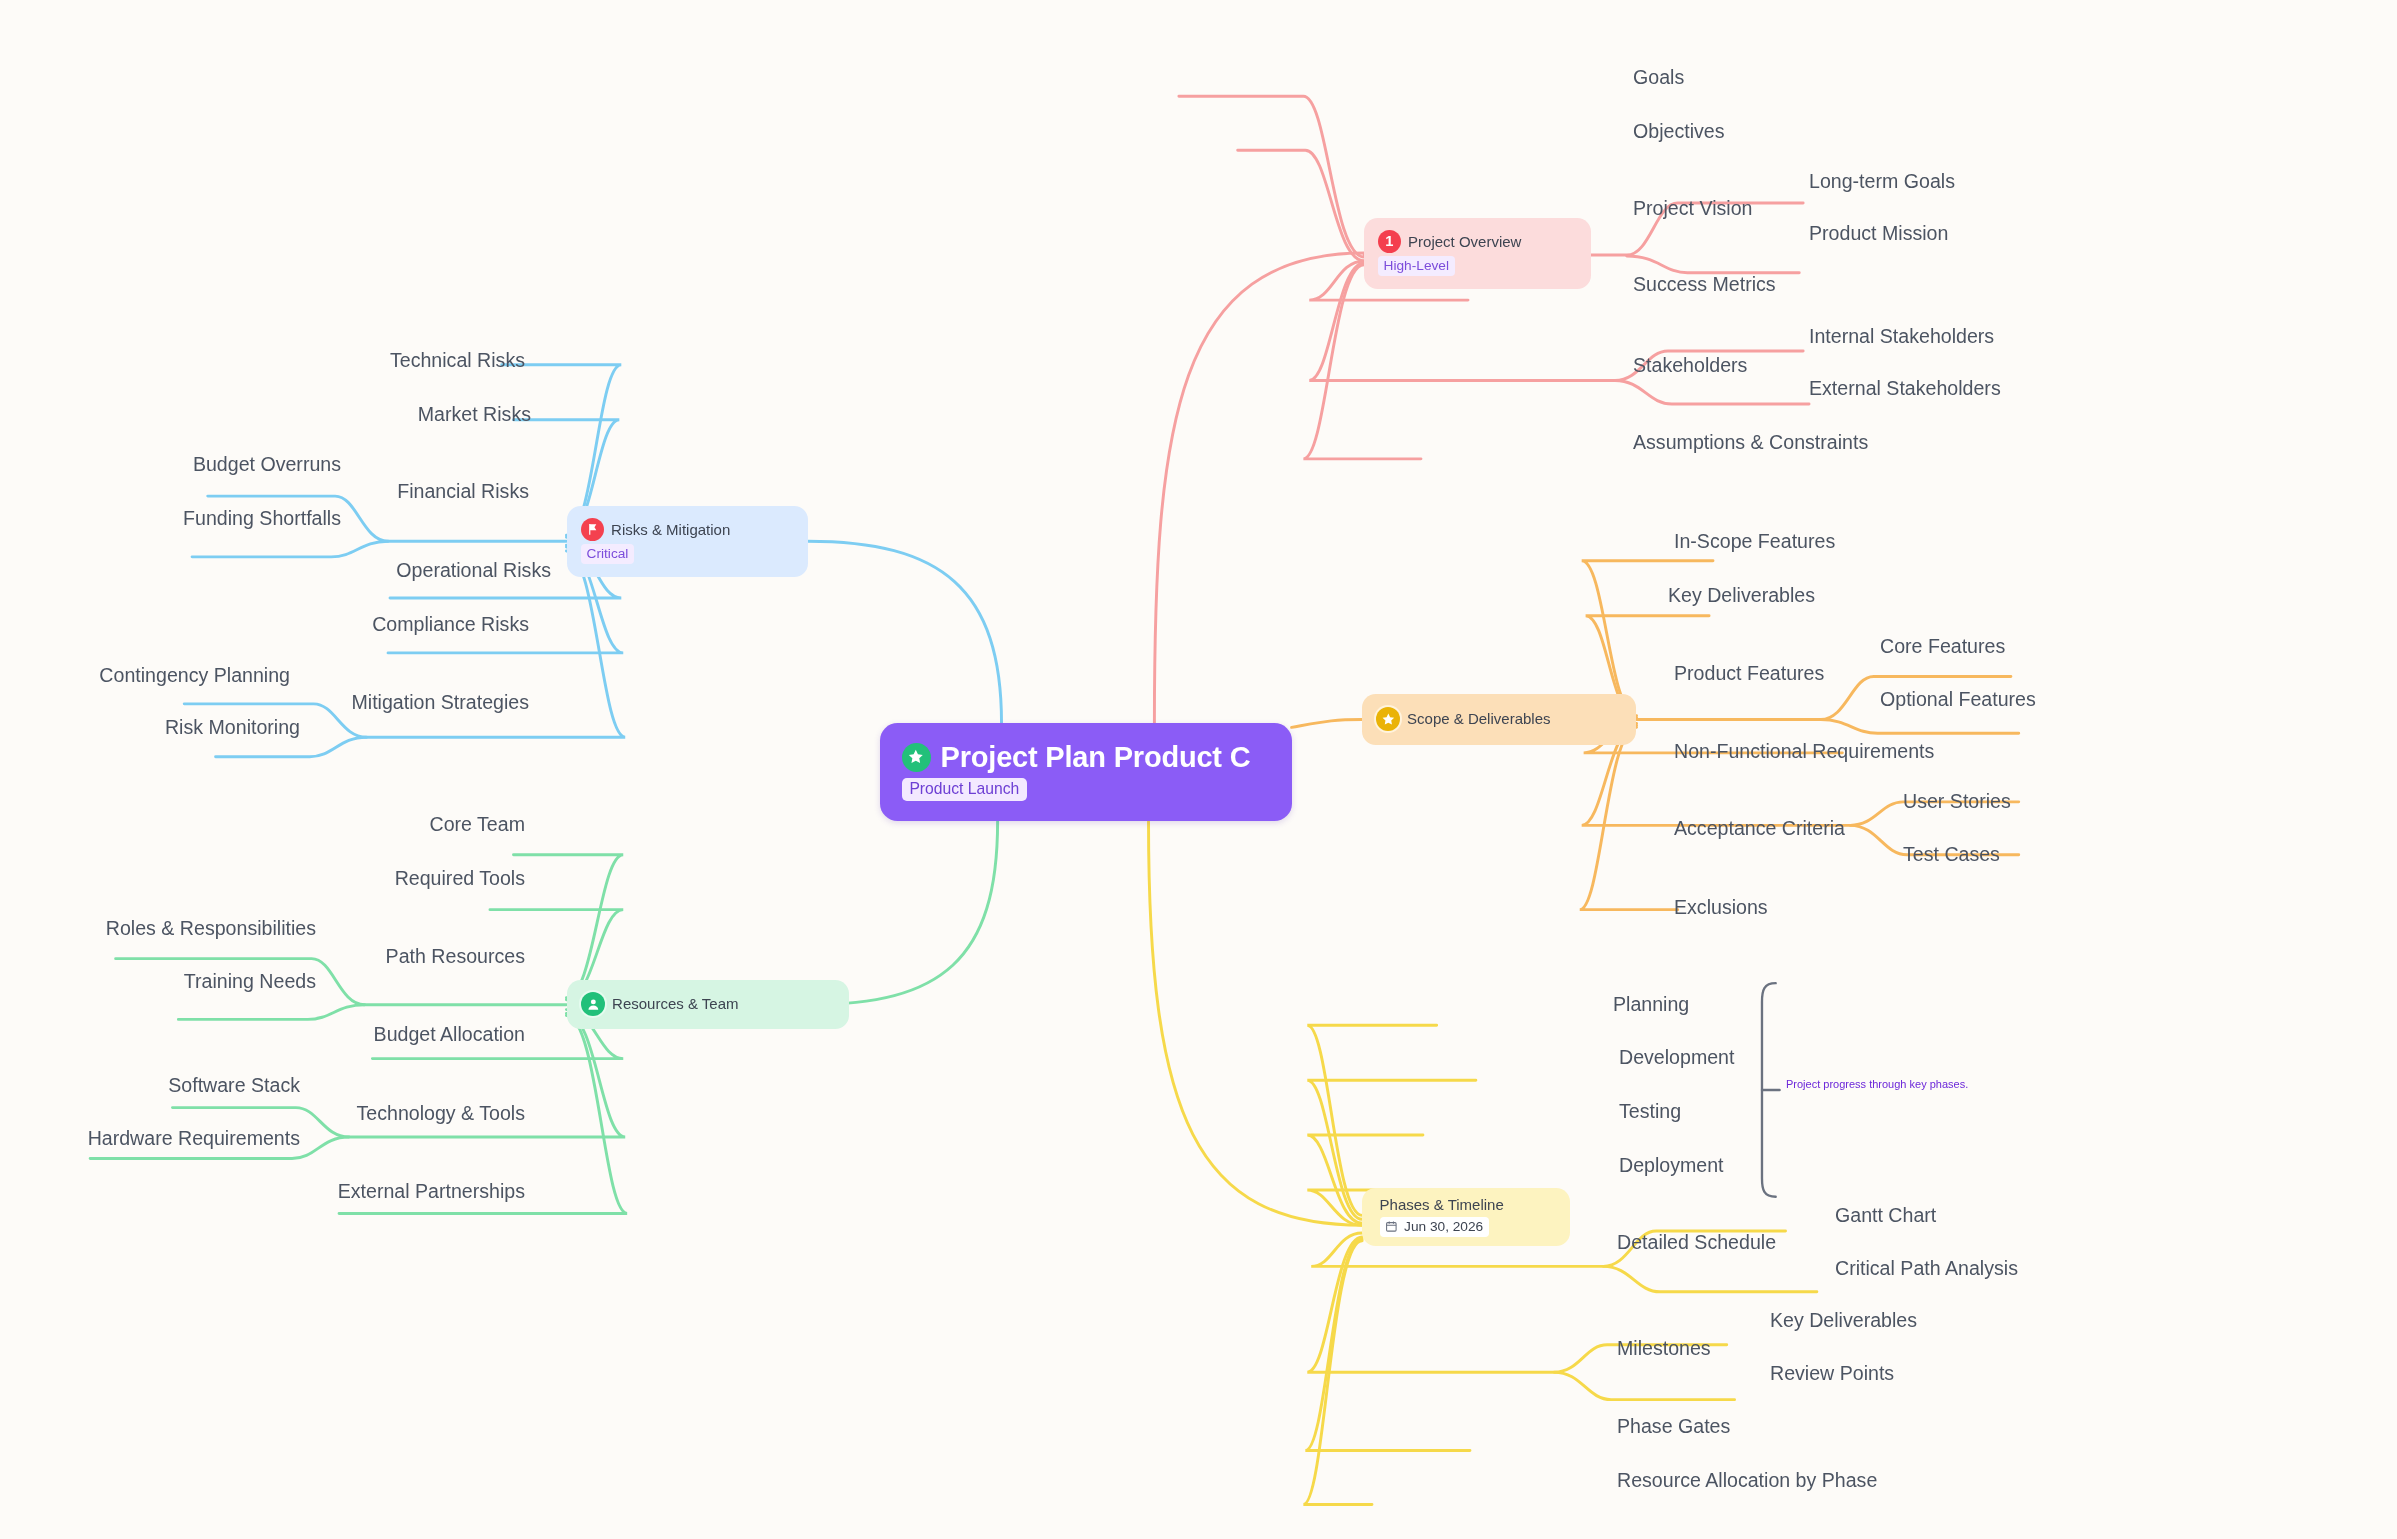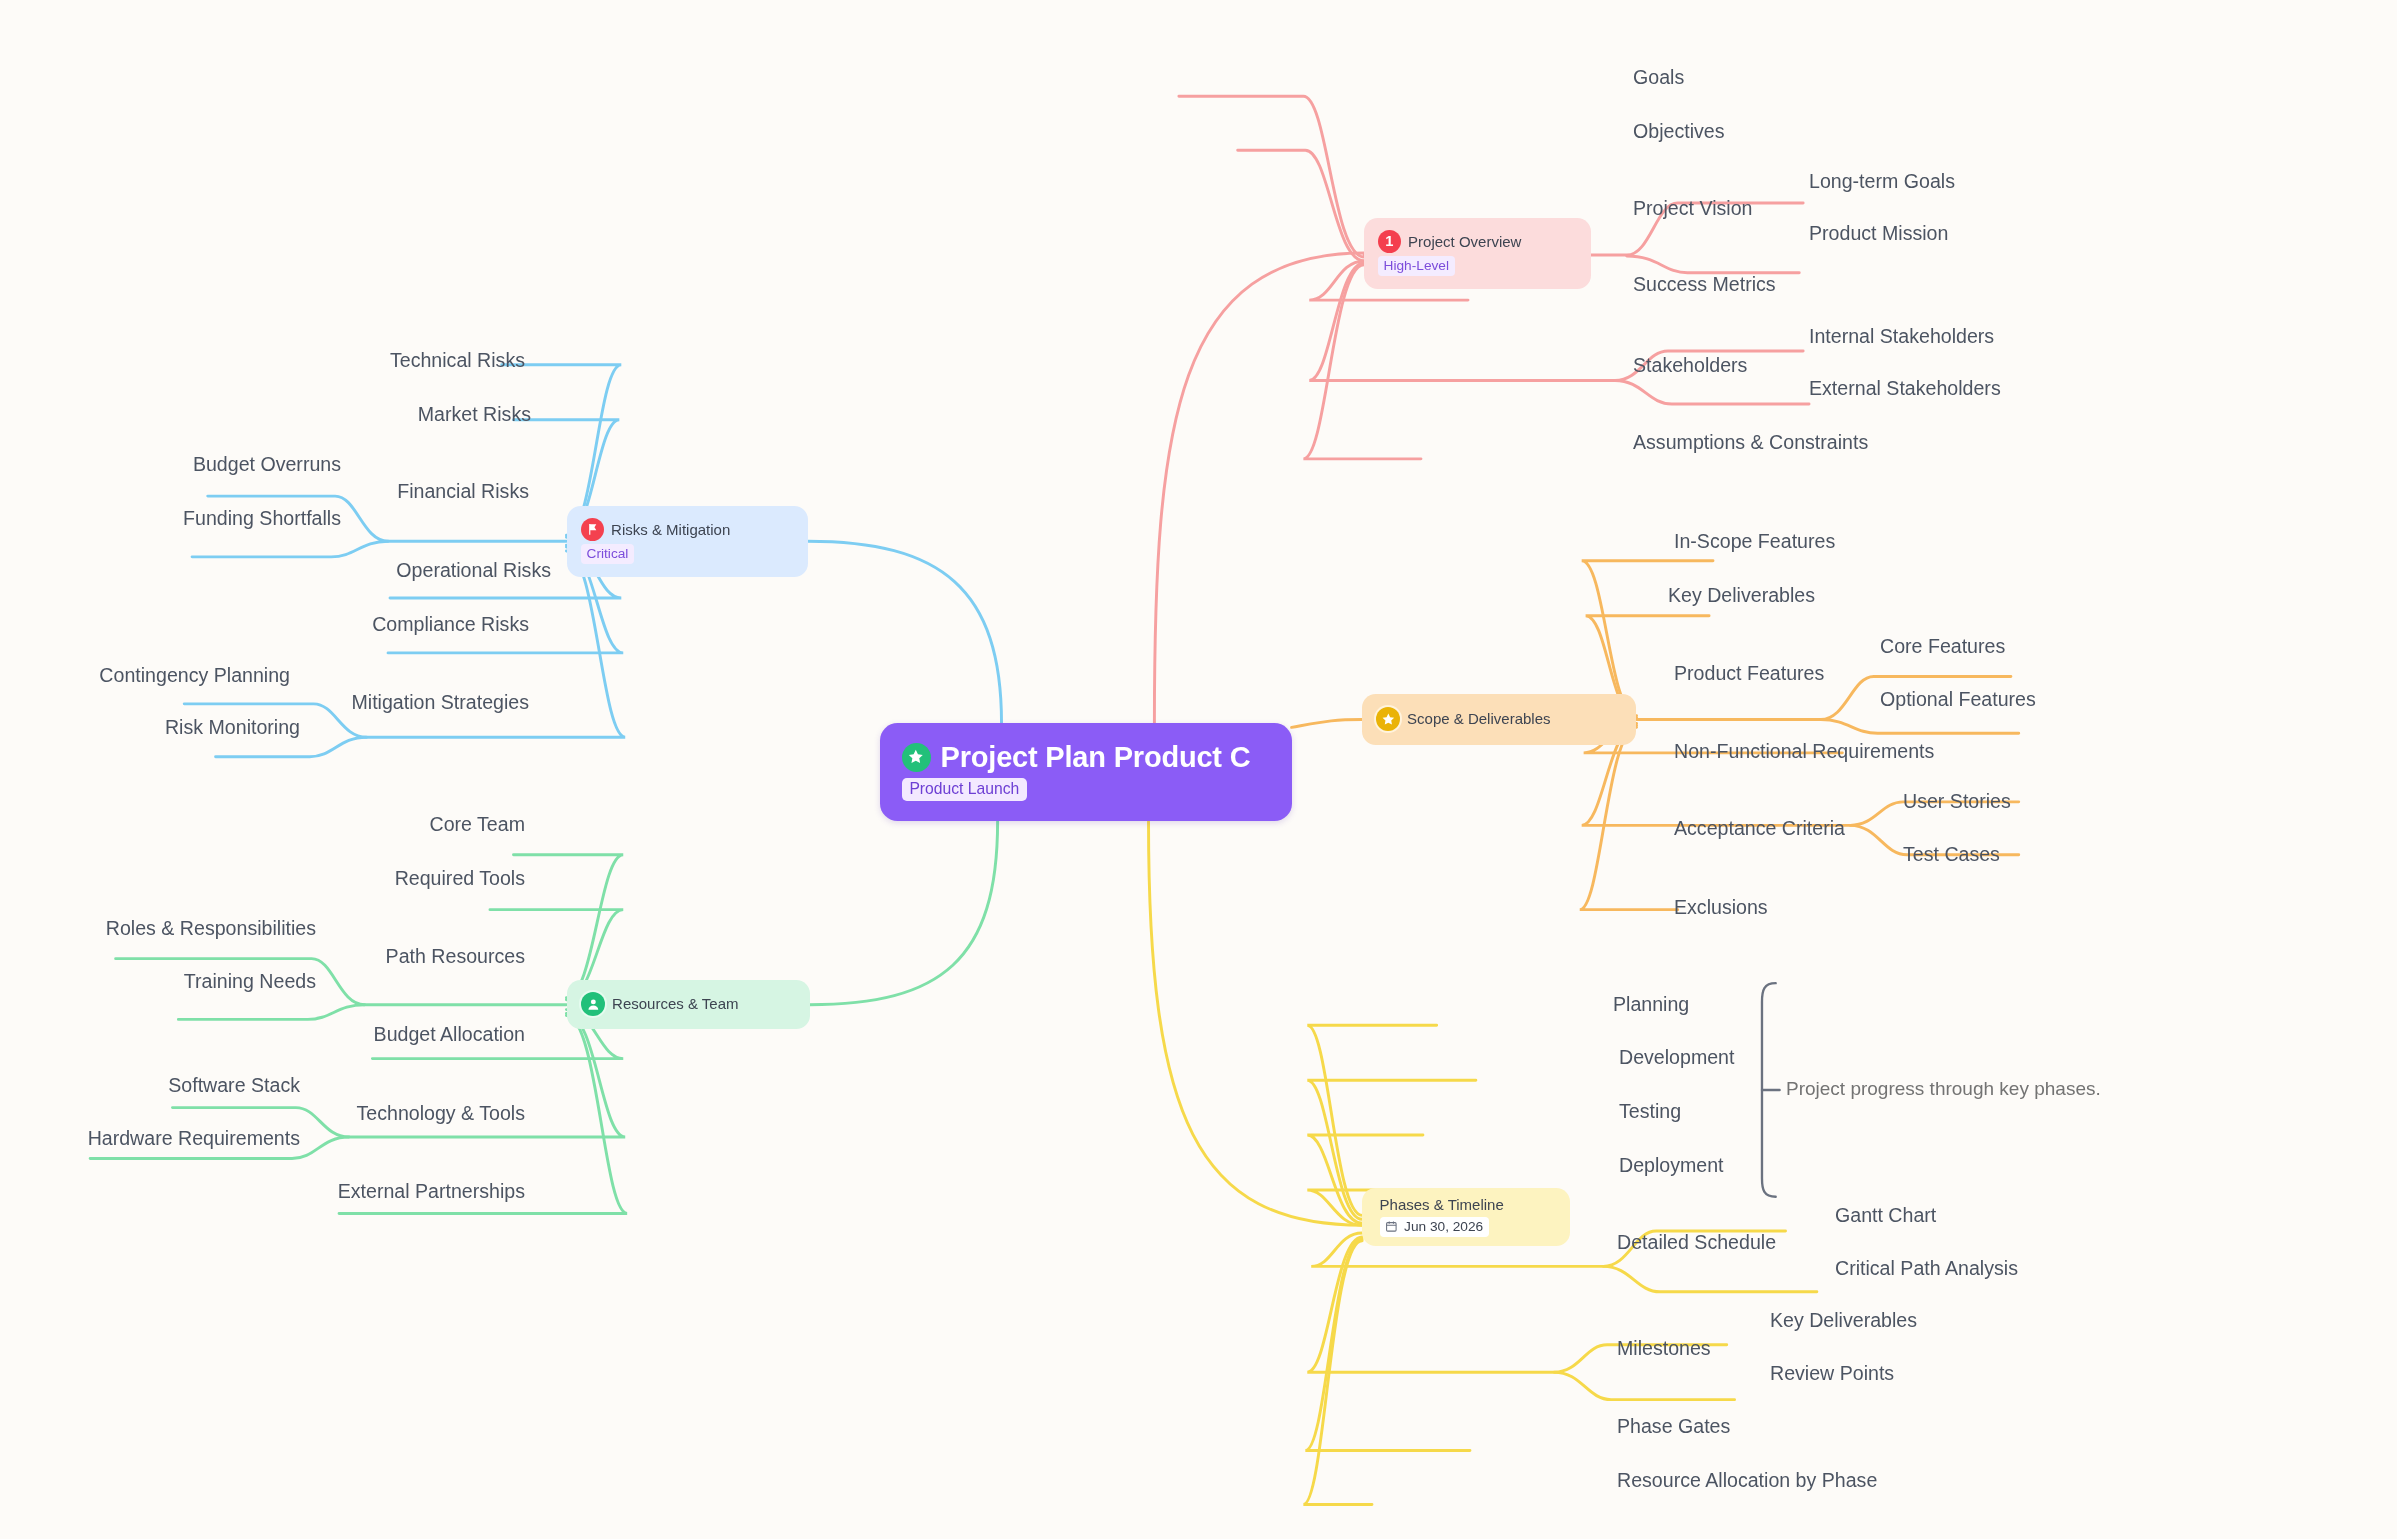--- a/index.html
+++ b/index.html
@@ -106,43 +106,43 @@
     padding: 1px 5.9px 2px 5.9px;
     border-radius: 3.9px;
     line-height: 1.25;
   }
   .sub-purple { background: #f4ecff; color: #7c4ddb; }
   .sub-white  { background: #ffffff; color: #3d4451; display:flex; align-items:center; gap:5.9px; }
 
   .bn-overview { left: 1364px; top: 218px;  width: 227px; height: 71px; background: #fcdcdc; }
   .bn-risks    { left: 567px;  top: 506px;  width: 241px; height: 71px; background: #dbeafe; }
   .bn-scope    { left: 1362px; top: 694px;  width: 274px; height: 51px; background: #fcdfb8; }
-  .bn-resources{ left: 567px;  top: 980px; width: 243px; height: 49px; background: #d6f5e3; }
+  .bn-resources{ left: 567px;  top: 980px; width: 282px; height: 49px; background: #d6f5e3; }
   .bn-phases   { left: 1362px; top: 1188px; width: 208px; height: 58px; background: #fdf3c0; }
 
   
   .leaf {
     position: absolute;
     font-size: 19.6px;
     color: #4c5462;
     line-height: 1;
     white-space: nowrap;
   }
   .leaf.r {  }
   .leaf.l { 
     transform: translateX(-100%);
   }
 
   
   .annotation-text {
     position: absolute;
     left: 1786px;
     top: 1078px;
-    font-size: 19px;
-    color: #737373;
+    font-size: 11px;
+    color: #6d28d9;
     white-space: nowrap;
   }
 </style>
 </head>
 <body>
 
 <div id="canvas">
 
   <svg id="links" viewBox="0 0 2446 1571" xmlns="http://www.w3.org/2000/svg">
     <g fill="none" stroke-linecap="round" stroke-width="3">

